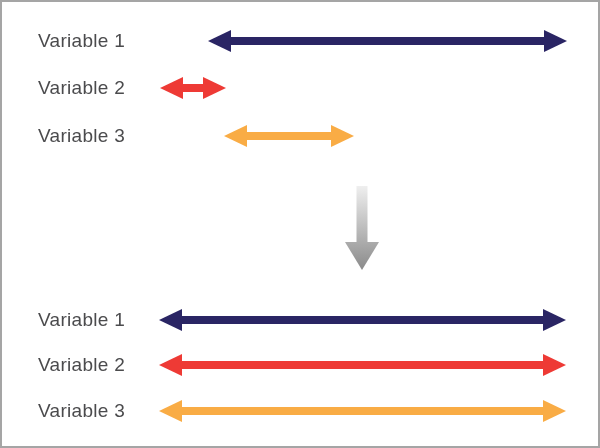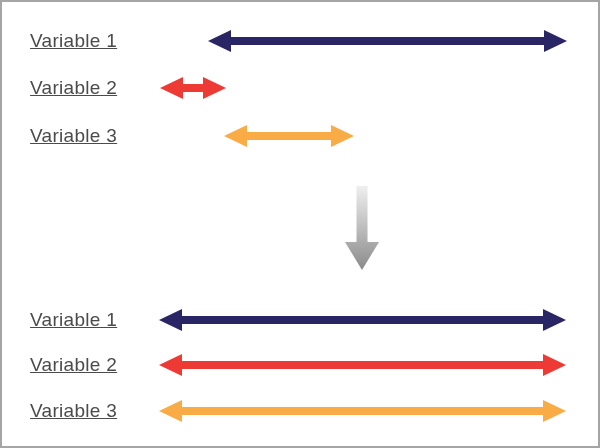--- a/index.html
+++ b/index.html
@@ -14,28 +14,27 @@
     overflow: hidden;
   }
   .row {
     position: absolute;
     left: 0;
     width: 100%;
     height: 30px;
   }
   .vlabel {
     position: absolute;
-    left: 28px;
+    left: 36px;
     top: 50%;
     transform: translateY(-50%);
     font-size: 19px;
     letter-spacing: 0.3px;
     color: #4b4b4d;
     white-space: nowrap;
-    text-decoration: underline;
   }
   .dbl-arrow {
     position: absolute;
     top: 50%;
     transform: translateY(-50%);
     height: 22px;
     display: flex;
     align-items: center;
   }
   .dbl-arrow i { display: block; }

